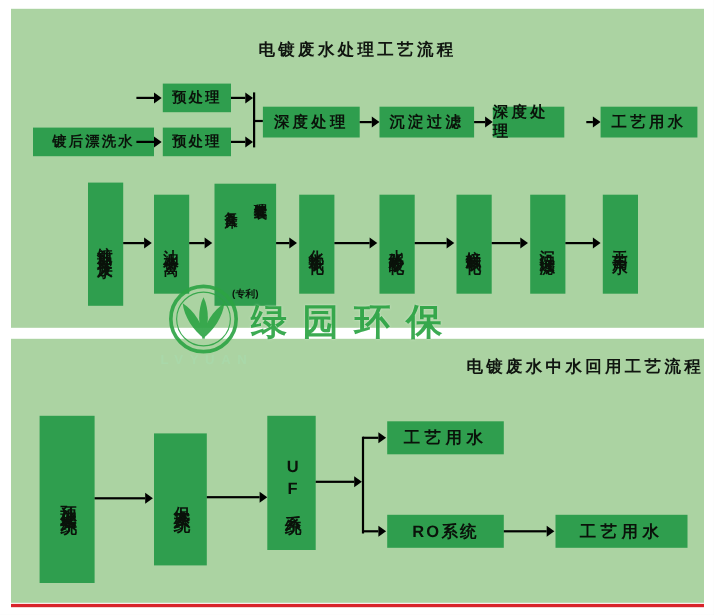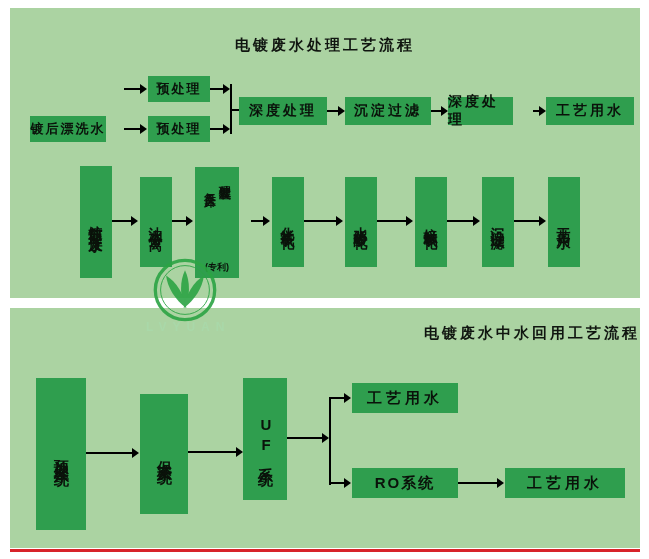--- a/index.html
+++ b/index.html
@@ -72,21 +72,21 @@
 
   <div class="panel" style="left:10px;top:8px;width:630px;height:290px;"></div>
   <div class="panel" style="left:10px;top:308px;width:630px;height:240px;"></div>
 
   <div class="title" style="top:36px;">电镀废水处理工艺流程</div>
 
   <div class="arrow" style="left:124px;top:88px;width:16px;"></div>
   <div class="box h small" style="left:148px;top:76px;width:62px;height:26px;">预处理</div>
   <div class="arrow" style="left:210px;top:88px;width:13px;"></div>
 
-  <div class="box h small" style="left:30px;top:116px;width:76px;height:26px;font-family:Liberation Serif, serif;">镀后漂洗水</div>
+  <div class="box h small" style="left:30px;top:116px;width:110px;height:26px;font-family:Liberation Serif, serif;">镀后漂洗水</div>
   <div class="arrow" style="left:124px;top:128px;width:16px;"></div>
   <div class="box h small" style="left:148px;top:116px;width:62px;height:26px;">预处理</div>
   <div class="arrow" style="left:210px;top:128px;width:13px;"></div>
 
   <div class="vline" style="left:230px;top:84px;height:50px;"></div>
   <div class="hline" style="left:231px;top:109px;width:8px;"></div>
 
   <div class="box h" style="left:239px;top:97px;width:88px;height:28px;">深度处理</div>
   <div class="arrow" style="left:327px;top:110px;width:11px;"></div>
   <div class="box h" style="left:345px;top:97px;width:86px;height:28px;">沉淀过滤</div>
@@ -98,21 +98,21 @@
   <div class="box" style="left:80px;top:166px;width:32px;height:112px;">
     <span class="vtext">镀前处理废水</span>
   </div>
   <div class="arrow" style="left:112px;top:220px;width:19px;"></div>
 
   <div class="box" style="left:140px;top:177px;width:32px;height:90px;">
     <span class="vtext">油水分离</span>
   </div>
   <div class="arrow" style="left:172px;top:220px;width:14px;"></div>
 
-  <div class="box" style="left:195px;top:167px;width:44px;height:111px;">
+  <div class="box" style="left:195px;top:167px;width:56px;height:111px;">
     <span class="comp-col" style="left:6px;top:16px;">复合床</span>
     <span class="comp-col" style="right:6px;top:8px;">处理装置</span>
     <span class="comp-note">(专利)</span>
   </div>
   <div class="arrow" style="left:251px;top:220px;width:12px;"></div>
 
   <div class="box" style="left:272px;top:177px;width:32px;height:90px;">
     <span class="vtext">化学氧化</span>
   </div>
   <div class="arrow" style="left:304px;top:220px;width:32px;"></div>
@@ -136,20 +136,21 @@
     <span class="vtext">工艺用水</span>
   </div>
 
   <svg class="wm-logo" viewBox="0 0 100 100">
     <circle cx="50" cy="50" r="45" fill="none" stroke="#2ca444" stroke-width="5"></circle>
     <circle cx="50" cy="50" r="37" fill="none" stroke="#2ca444" stroke-width="1.5"></circle>
     <path d="M50 78 C42 60 42 36 50 20 C58 36 58 60 50 78 Z" fill="#2ca444"></path>
     <path d="M50 78 C42 60 42 36 50 20 C58 36 58 60 50 78 Z" fill="#2ca444" transform="rotate(-32 50 74)"></path>
     <path d="M50 78 C42 60 42 36 50 20 C58 36 58 60 50 78 Z" fill="#2ca444" transform="rotate(32 50 74)"></path>
   </svg>
+  <div class="wm-brand">绿园环保</div>
   <div class="wm-latin">LVYUAN</div>
 
   <div class="title" style="top:324px;text-align:right;">电镀废水中水回用工艺流程</div>
 
   <div class="box" style="left:36px;top:378px;width:50px;height:152px;">
     <span class="vtext big">预处理系统</span>
   </div>
   <div class="arrow" style="left:86px;top:452px;width:46px;"></div>
 
   <div class="box" style="left:140px;top:394px;width:48px;height:120px;">

